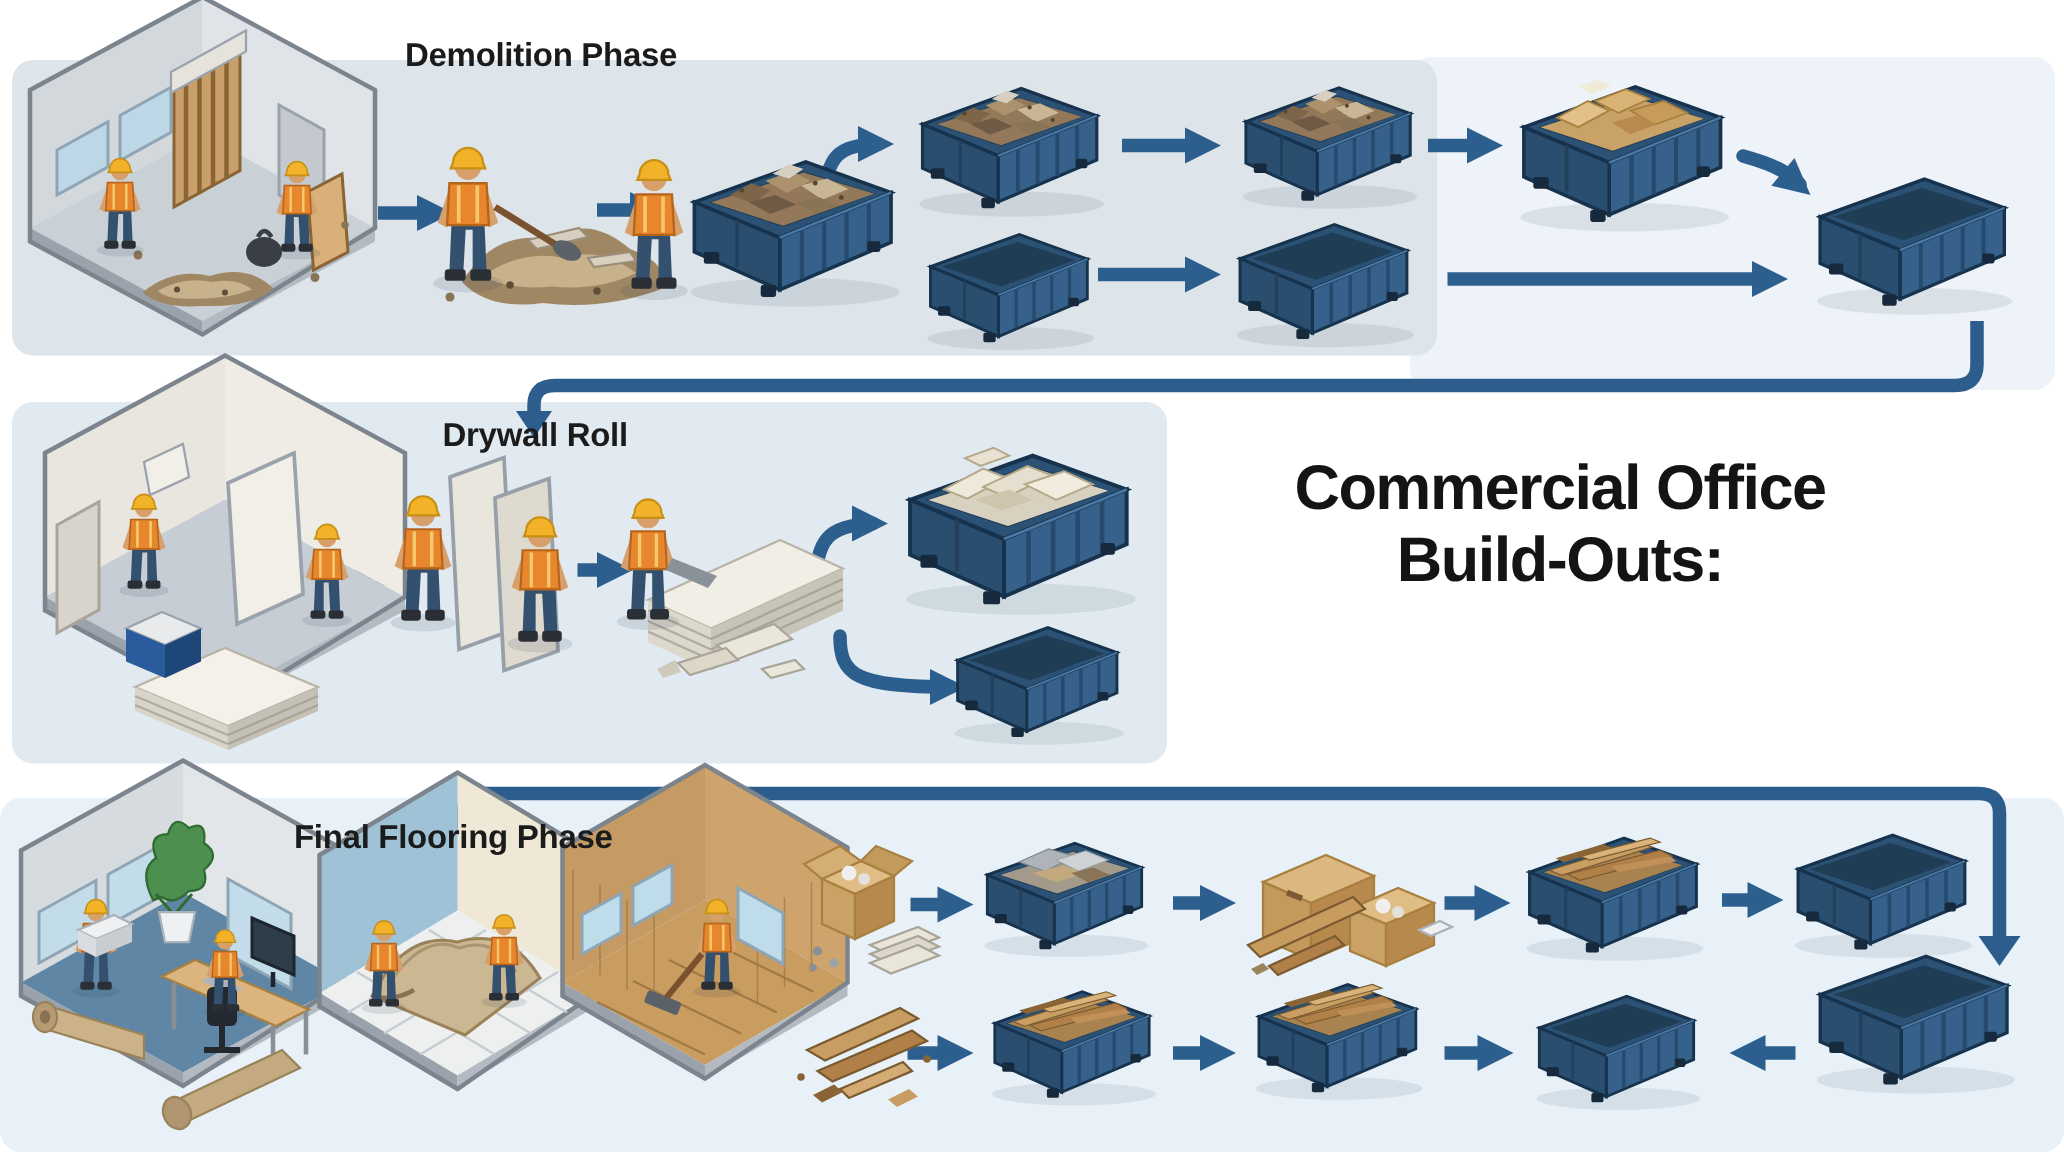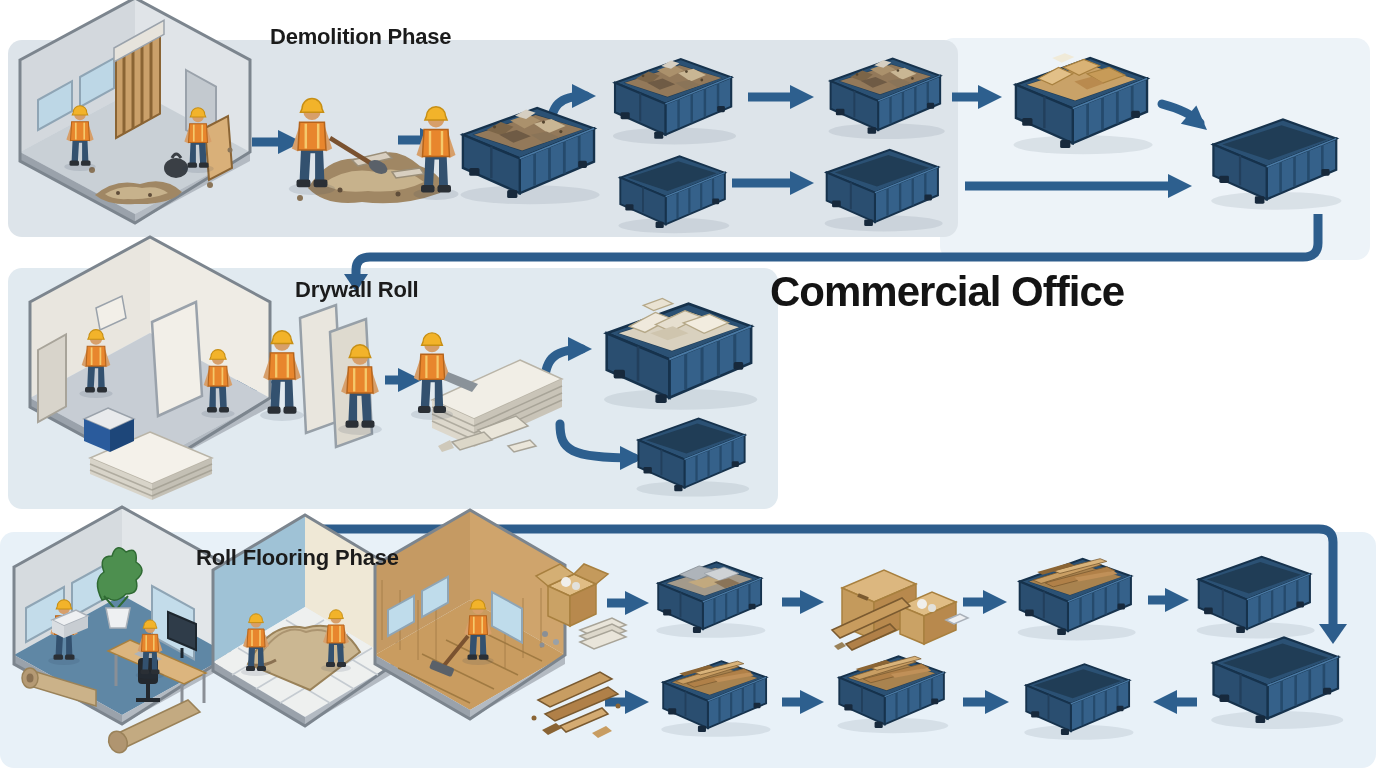--- a/index.html
+++ b/index.html
@@ -1,21 +1,21 @@
 <!DOCTYPE html>
 <html><head>
 <meta charset="utf-8">
 <style>
   html,body{margin:0;padding:0;background:#ffffff;}
   #stage{position:relative;width:1376px;height:768px;overflow:hidden;background:#ffffff;
          font-family:"Liberation Sans",sans-serif;}
   #canvas{position:absolute;left:0;top:0;}
   .phase-label{position:absolute;font-weight:bold;font-size:22px;color:#1b1b1b;
                letter-spacing:-0.2px;white-space:nowrap;z-index:5;}
-  #main-title{position:absolute;left:770px;top:268px;width:540px;text-align:left;z-index:5;}
+  #main-title{position:absolute;left:770px;top:301px;width:540px;text-align:center;z-index:5;}
   #main-title .line{font-weight:bold;font-size:42px;line-height:48px;color:#141414;
                     letter-spacing:-1px;white-space:nowrap;}
 </style>
 </head>
 <body>
 
 <div id="stage">
   <svg id="canvas" width="1376" height="768" viewBox="0 0 1376 768">
       <g>
  <rect x="940" y="38" width="430" height="222" rx="14" fill="#edf3f8"></rect>
@@ -844,18 +844,19 @@
    <line x1="46" y1="59" x2="46" y2="99" stroke="#223f5c" stroke-width="3"></line>
    <line x1="82" y1="74" x2="176" y2="36" stroke="#4a7aa5" stroke-width="2"></line>
    <rect x="18" y="86" width="13" height="10" rx="2" fill="#17293c"></rect>
    <rect x="66" y="114" width="13" height="10" rx="2" fill="#17293c"></rect>
    <rect x="156" y="77" width="11" height="9" rx="2" fill="#17293c"></rect>
   </g>
     </svg>
 
   <div class="phase-label" style="left:270px;top:24px;">Demolition Phase</div>
   <div class="phase-label" style="left:295px;top:277px;">Drywall Roll</div>
-  <div class="phase-label" style="left:196px;top:545px;">Roll Flooring Phase</div>
+  <div class="phase-label" style="left:196px;top:545px;">Final Flooring Phase</div>
 
   <div id="main-title">
     <div class="line">Commercial Office</div>
+    <div class="line">Build-Outs:</div>
   </div>
 </div>
 
 </body></html>

